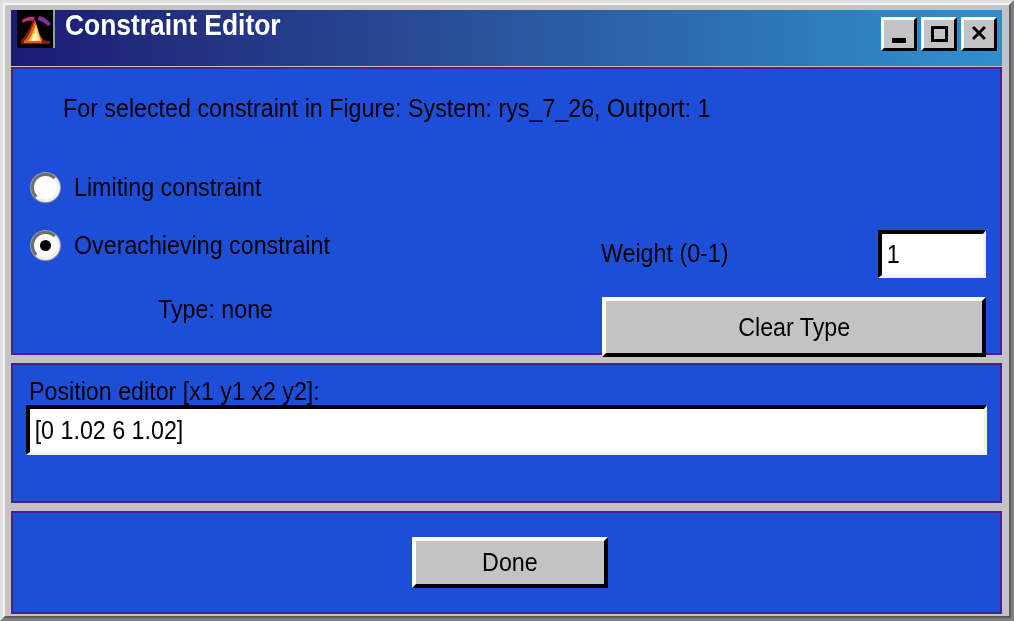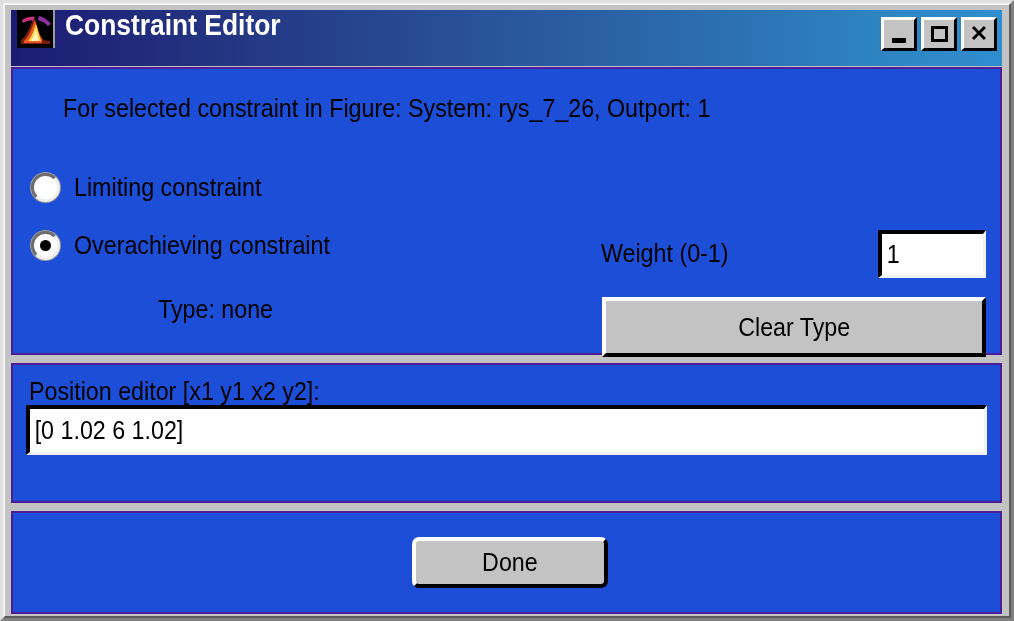--- a/index.html
+++ b/index.html
@@ -258,21 +258,20 @@
     right: 14px;
     top: 228px;
     width: 384px;
     height: 60px;
   }
   #done-button {
     left: 399px;
     top: 24px;
     width: 196px;
     height: 51px;
-    border-radius: 7px;
   }
 
   
   #position-label {
     position: absolute;
     left: 16px;
     top: 14px;
   }
   #position-field {
     position: absolute;

